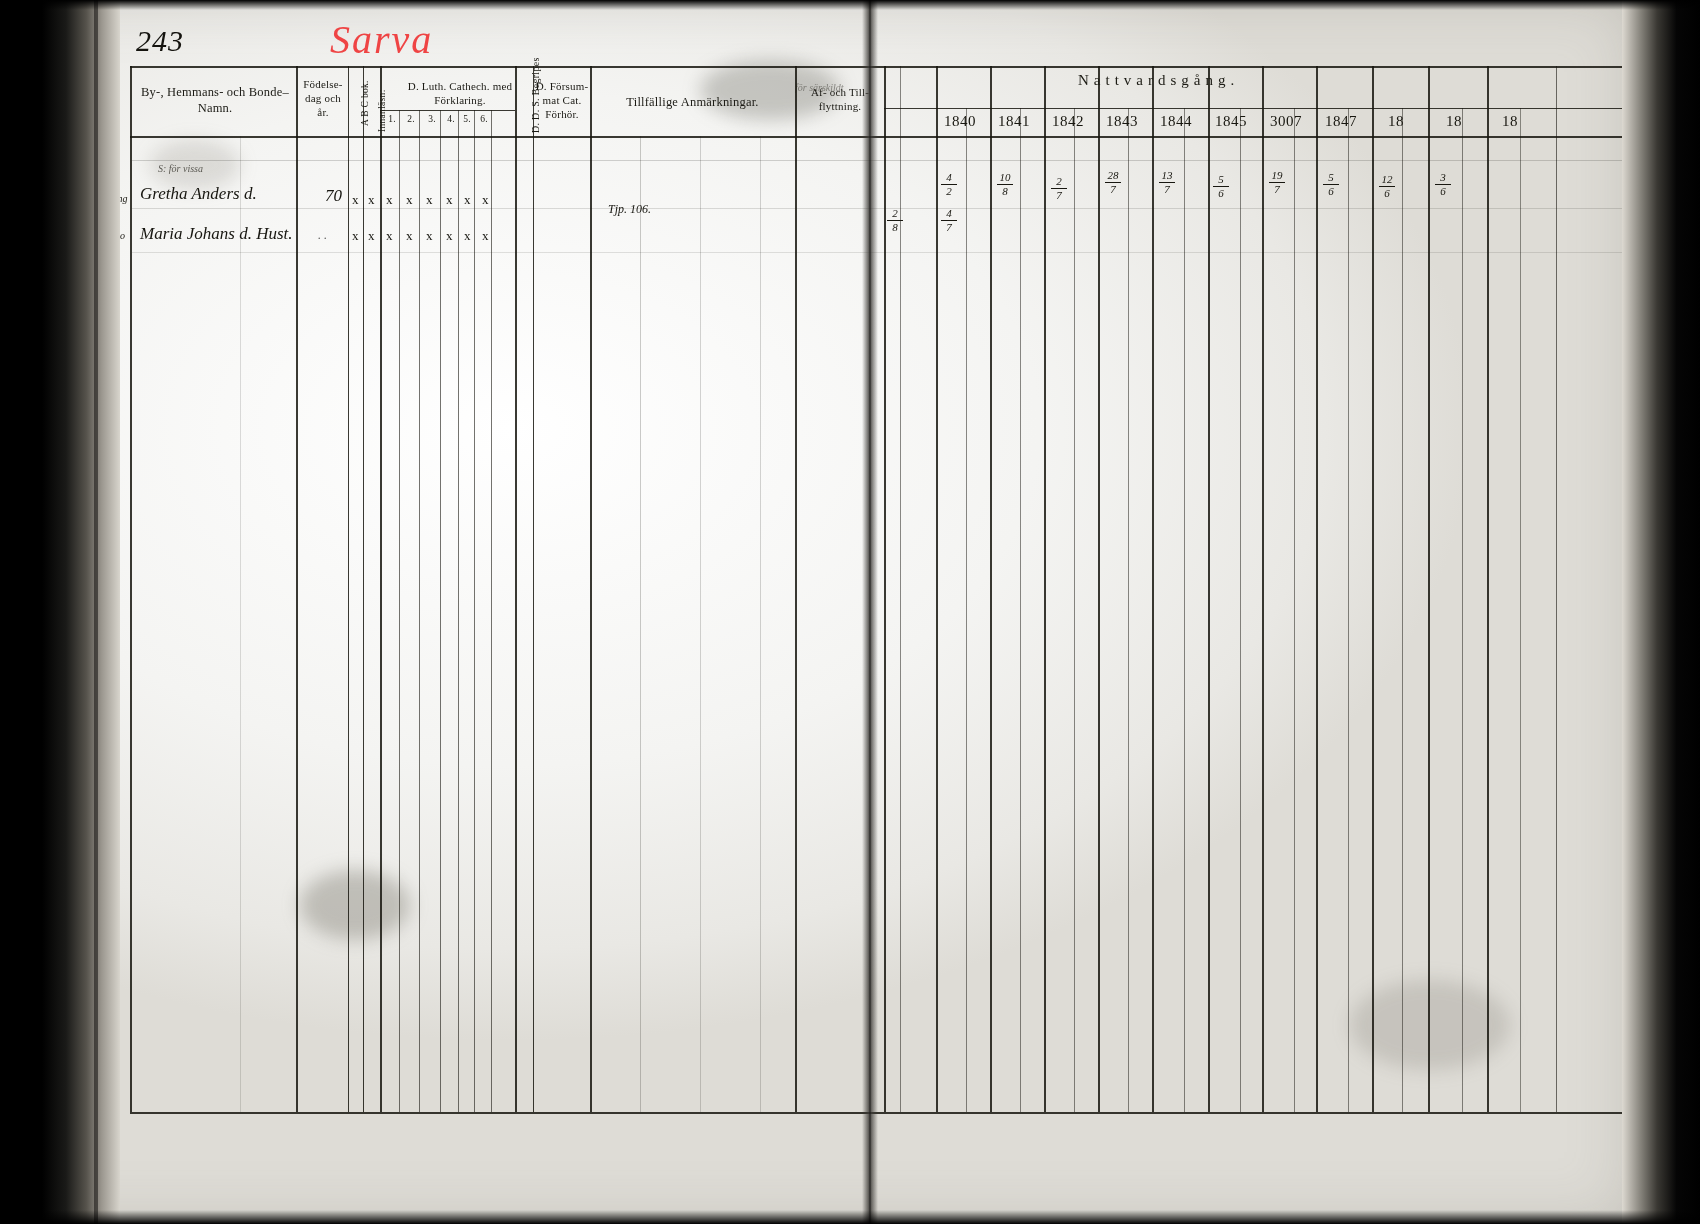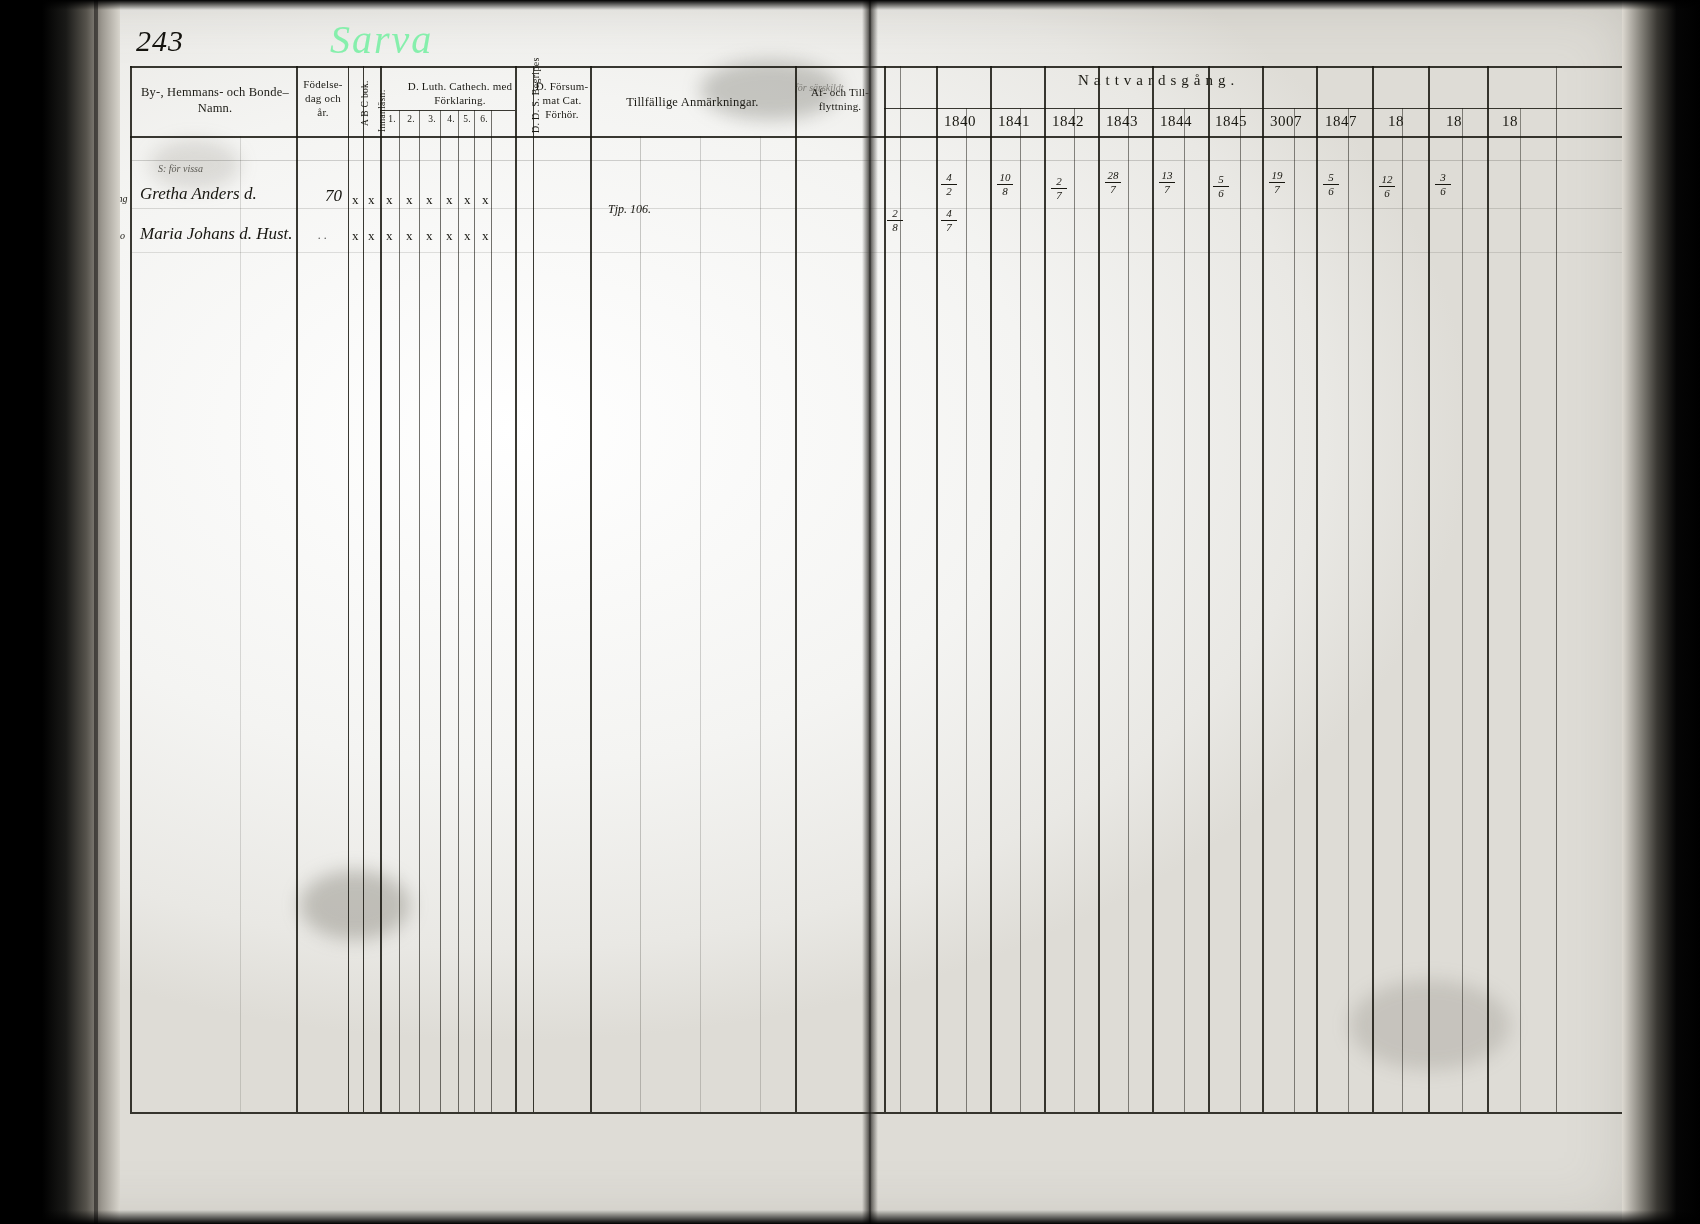--- a/index.html
+++ b/index.html
@@ -124,21 +124,21 @@
     font-style: italic;
     color: #14130e;
     letter-spacing: 1px;
   }
   .village-name {
     position: absolute;
     left: 330px; top: 16px;
     font-family: "Liberation Serif", serif;
     font-size: 40px;
     font-style: italic;
-    color: #86efac;
+    color: #ef4444;
     letter-spacing: 2px;
   }
   .nattvard-title {
     position:absolute;
     left: 1078px; top: 72px;
     font-size: 15px;
     letter-spacing: 5px;
     color:#1c1b14;
     font-family: "Liberation Serif", serif;
   }

